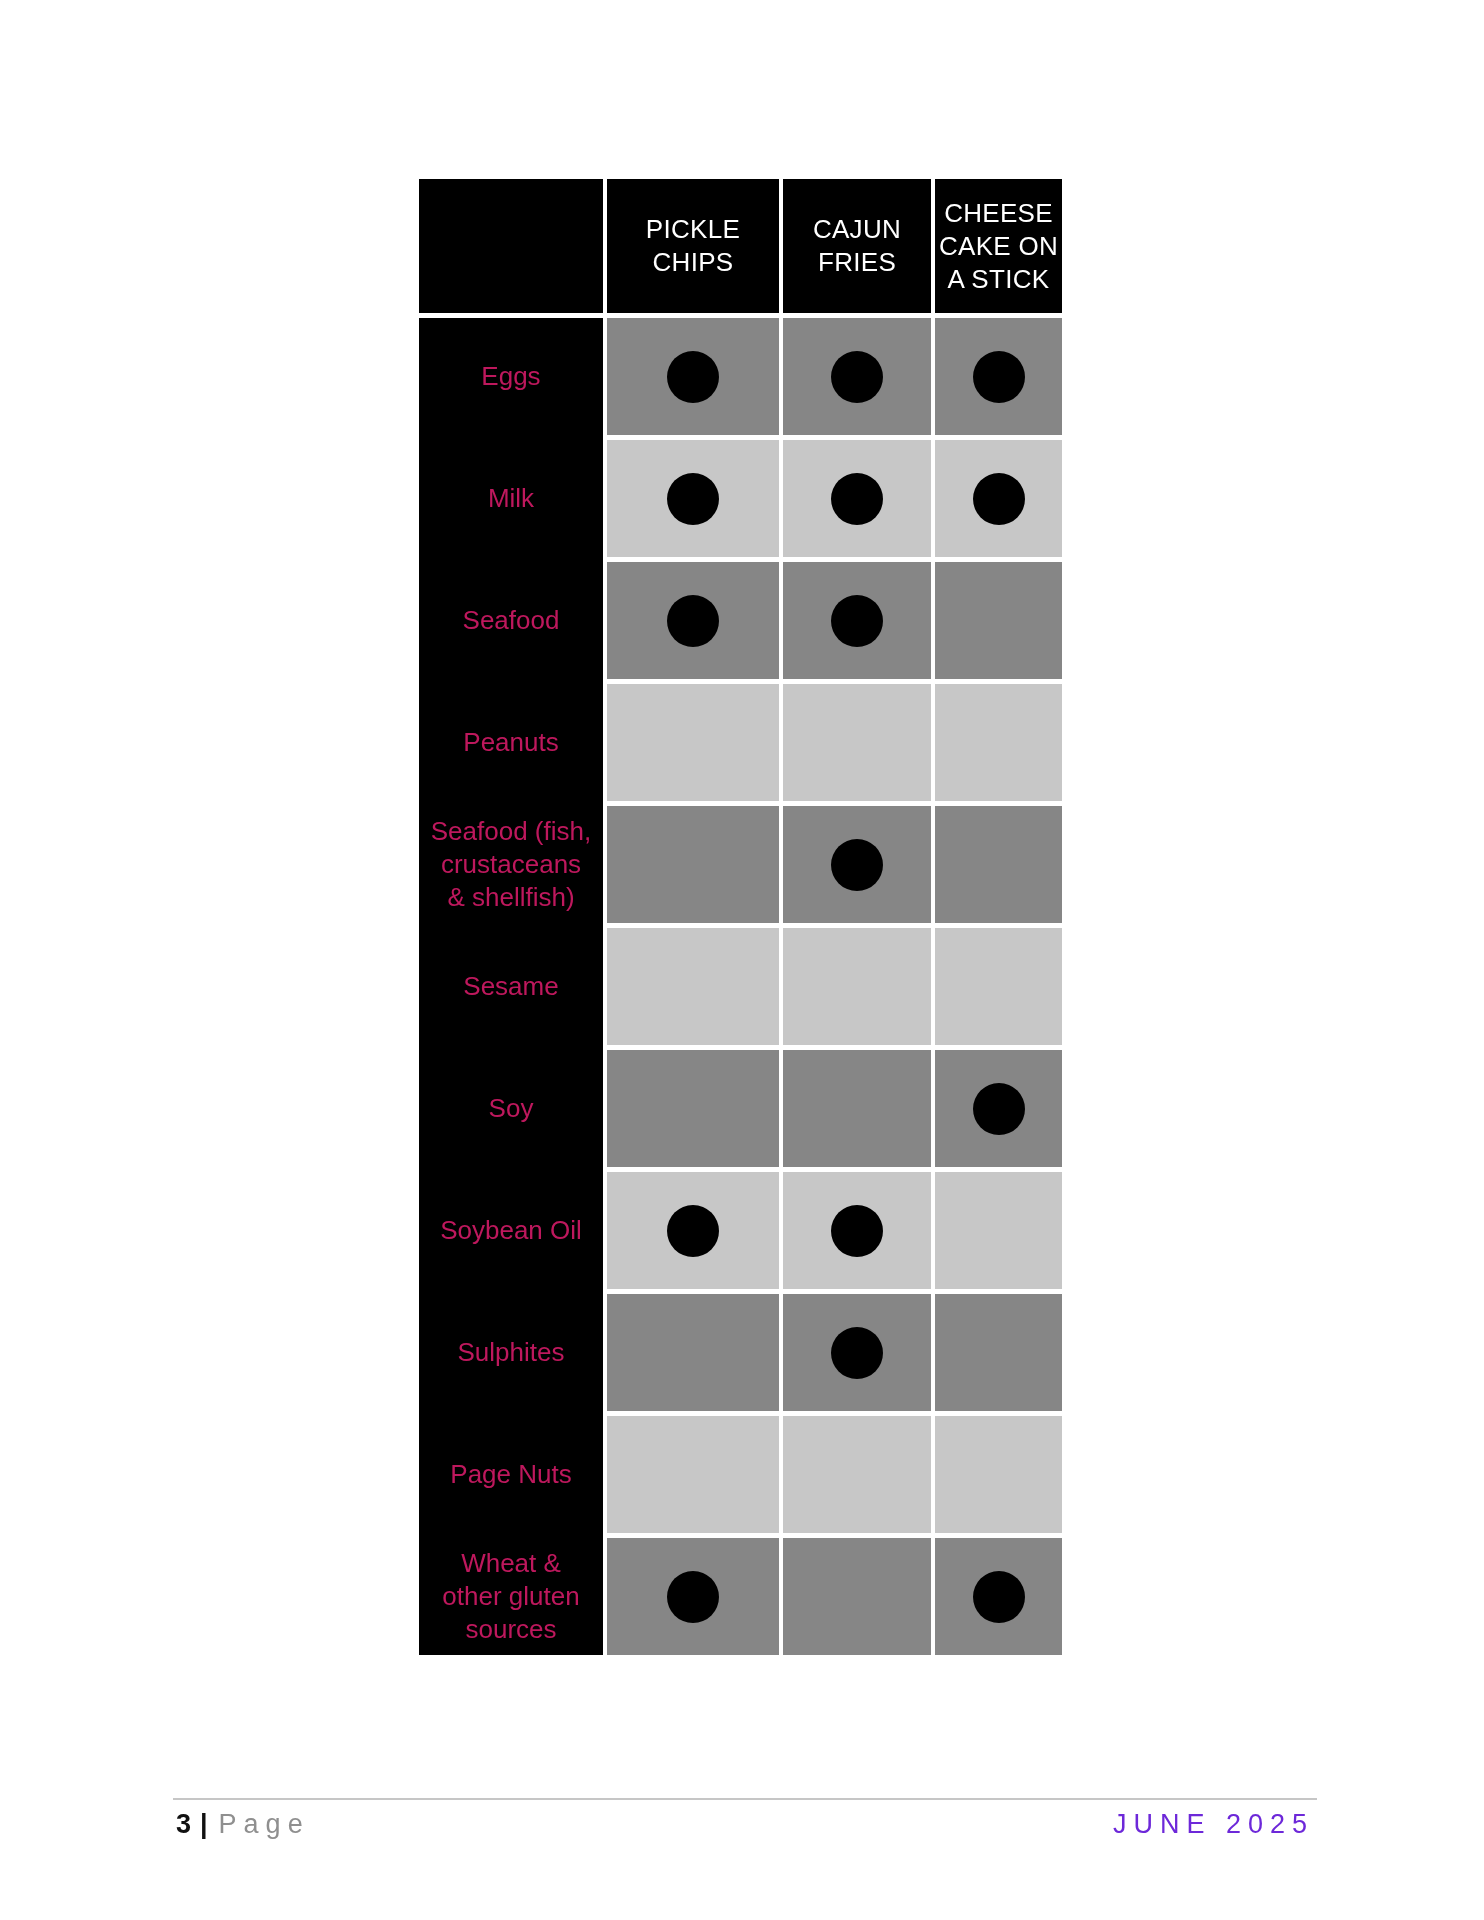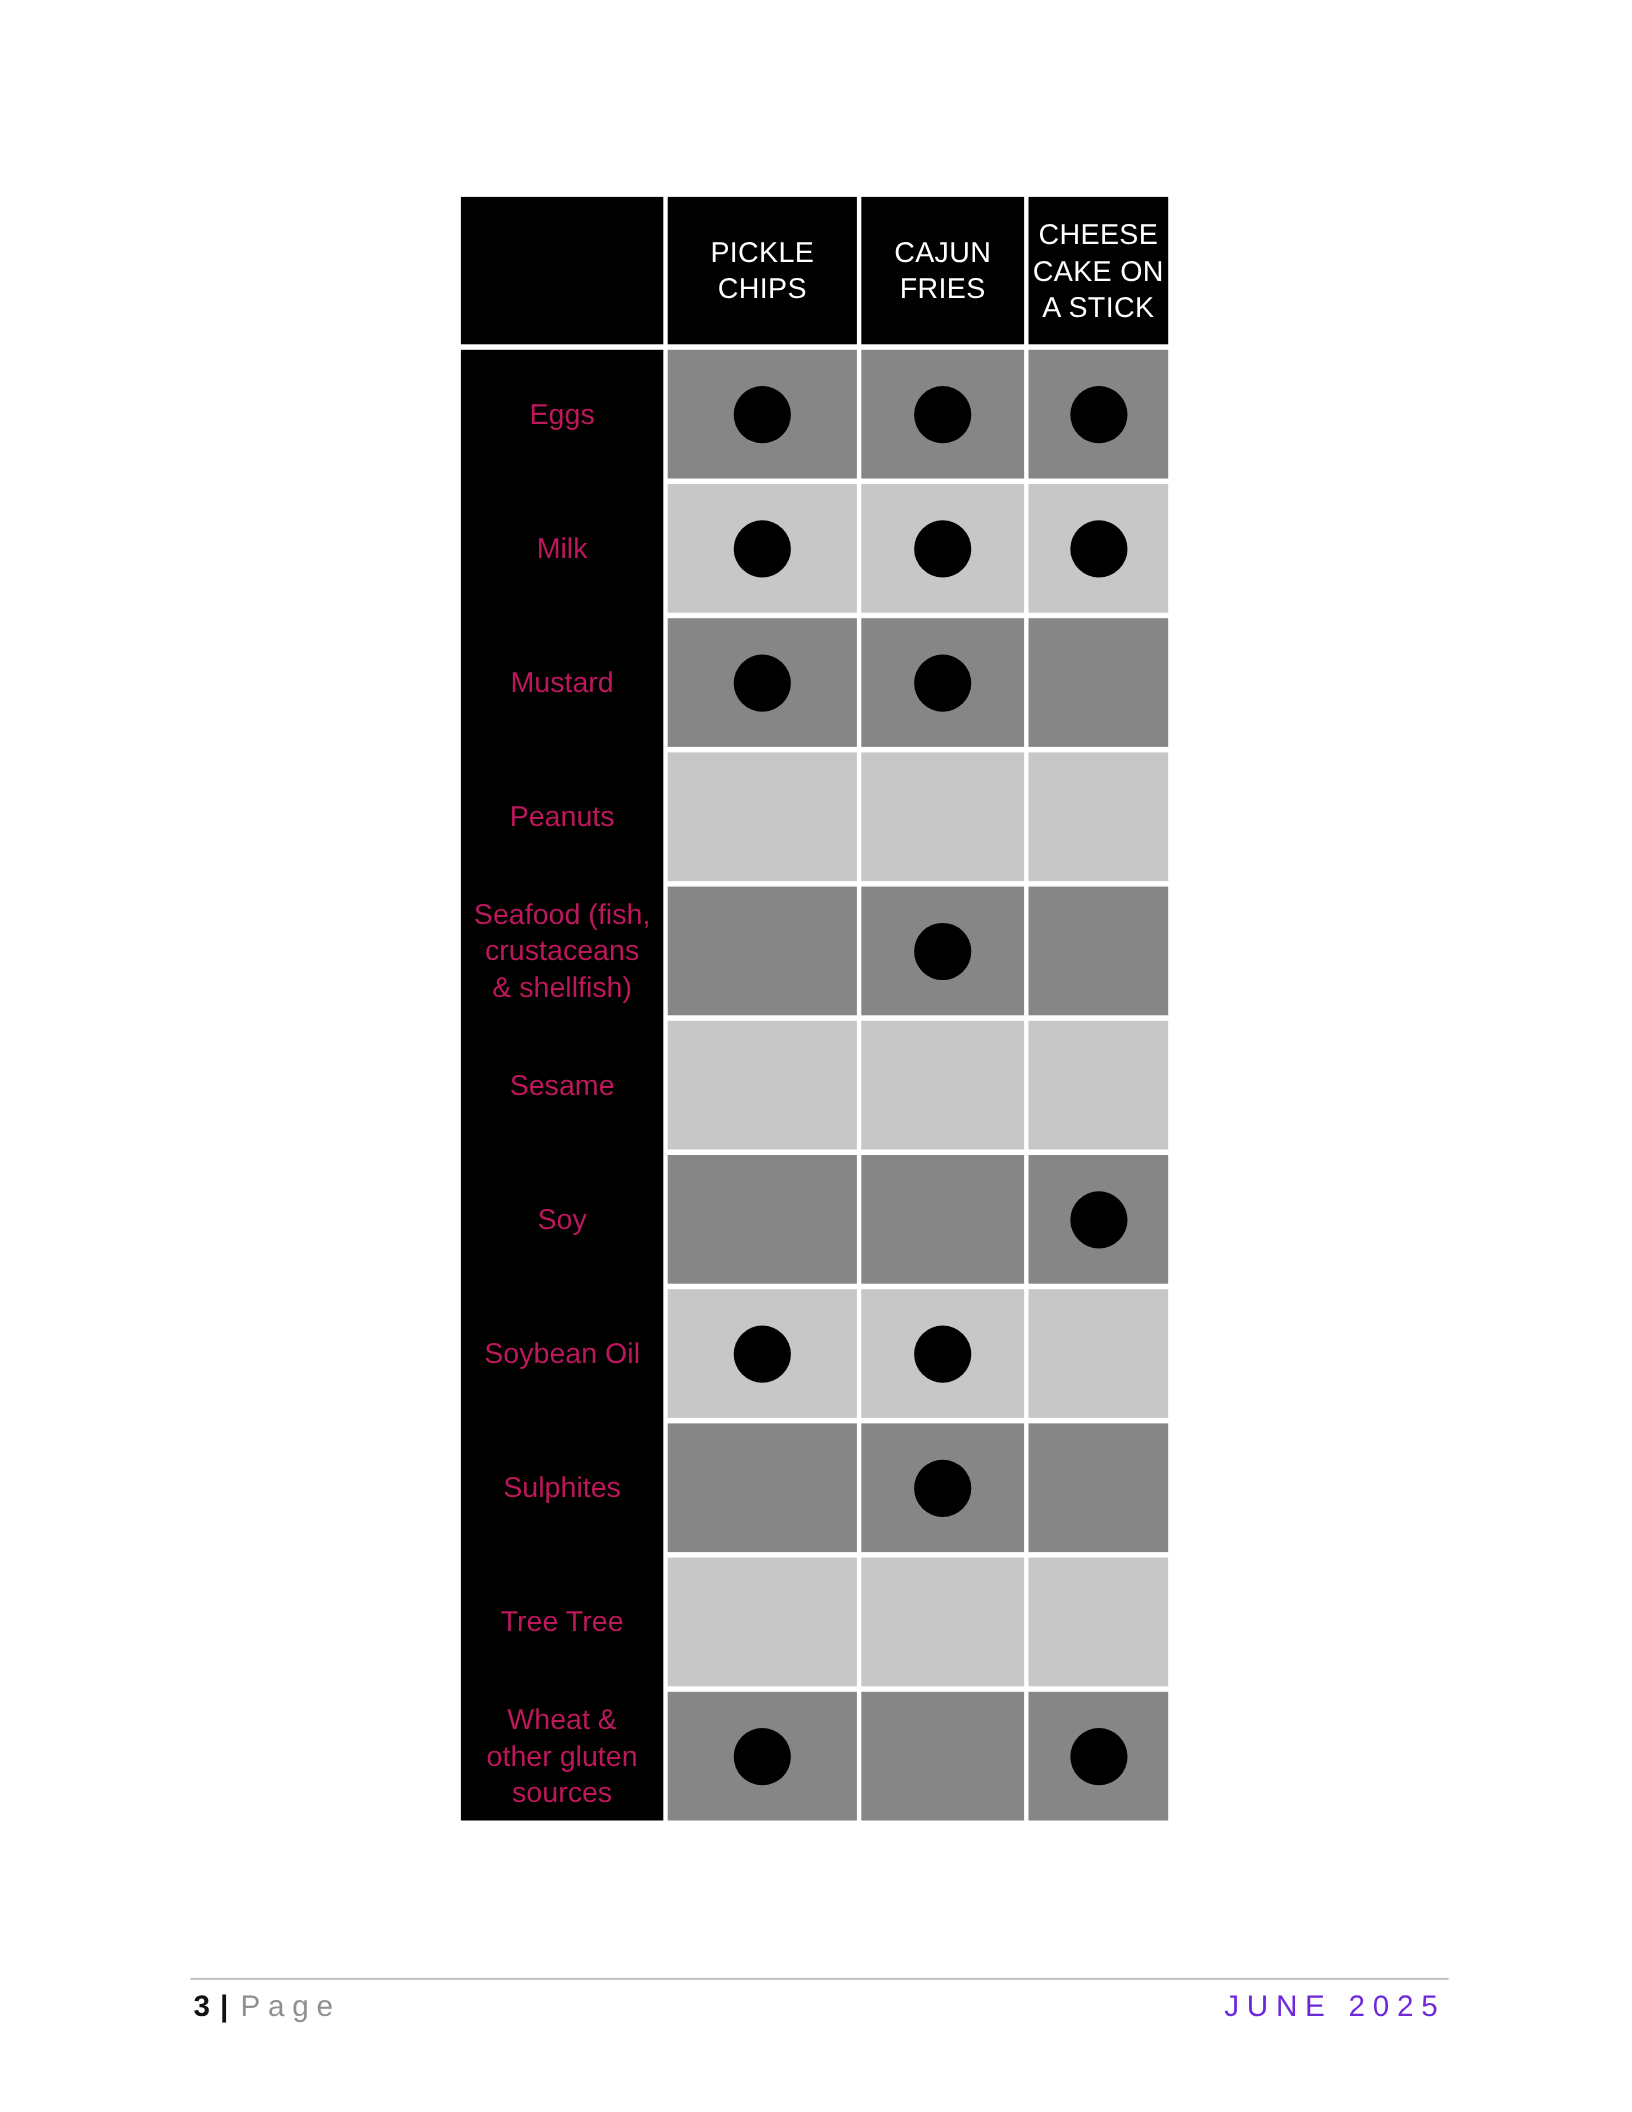--- a/index.html
+++ b/index.html
@@ -104,21 +104,21 @@
       <div class="lcell">Milk</div>
       <div class="dcell light">
         <div class="dot"></div>
       </div>
       <div class="dcell light">
         <div class="dot"></div>
       </div>
       <div class="dcell light">
         <div class="dot"></div>
       </div>
-      <div class="lcell">Mustard</div>
+      <div class="lcell">Seafood</div>
       <div class="dcell dark">
         <div class="dot"></div>
       </div>
       <div class="dcell dark">
         <div class="dot"></div>
       </div>
       <div class="dcell dark"></div>
       <div class="lcell">Peanuts</div>
       <div class="dcell light"></div>
       <div class="dcell light"></div>
@@ -148,21 +148,21 @@
       <div class="dcell light">
         <div class="dot"></div>
       </div>
       <div class="dcell light"></div>
       <div class="lcell">Sulphites</div>
       <div class="dcell dark"></div>
       <div class="dcell dark">
         <div class="dot"></div>
       </div>
       <div class="dcell dark"></div>
-      <div class="lcell">Tree Tree</div>
+      <div class="lcell">Page Nuts</div>
       <div class="dcell light"></div>
       <div class="dcell light"></div>
       <div class="dcell light"></div>
       <div class="lcell">Wheat &amp;
 other gluten
 sources</div>
       <div class="dcell dark">
         <div class="dot"></div>
       </div>
       <div class="dcell dark"></div>

